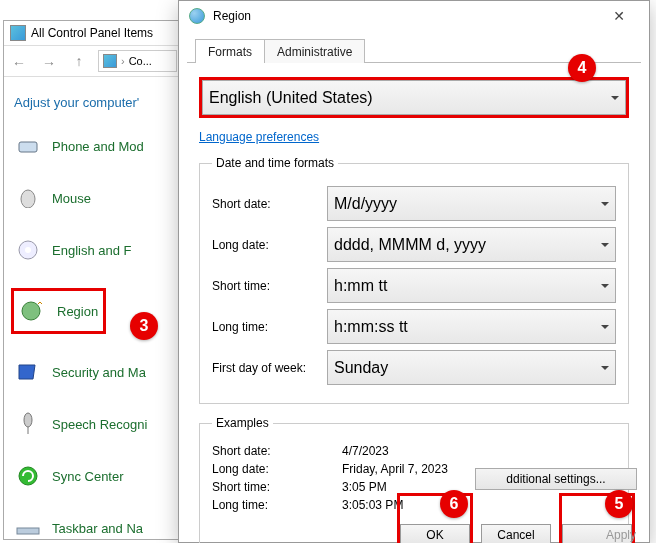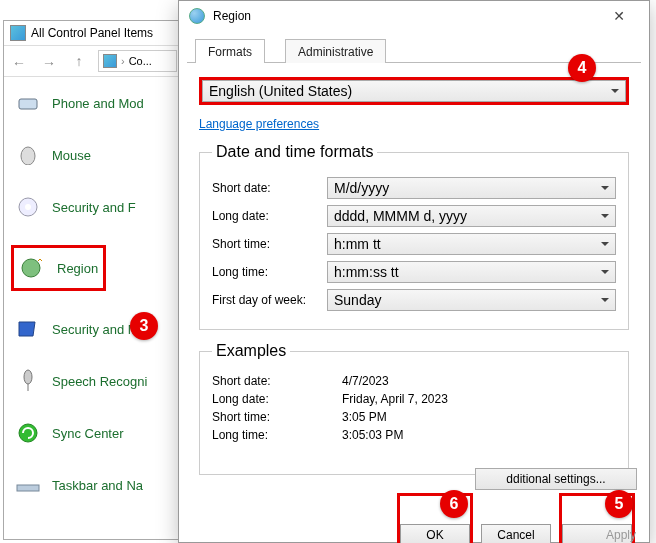--- a/index.html
+++ b/index.html
@@ -21,33 +21,33 @@
     .cp-item.boxed { border:3px solid #e60000; margin:0 -3px; padding-left:5px; padding-right:5px; width:fit-content; }
     .cp-item.boxed-wrap { display:flex; align-items:center; gap:6px; }
     
     
     .dlg { position:absolute; left:178px; top:0; width:472px; height:543px; background:#fff; border:1px solid #999; box-shadow:0 6px 20px rgba(0,0,0,.25); }
     .dlg-titlebar { height:30px; display:flex; align-items:center; padding:0 10px; }
     .dlg-titlebar .t-icon { width:16px; height:16px; border-radius:50%; background:radial-gradient(circle at 30% 30%,#9bd1f0,#3a9ad9); margin-right:8px; border:1px solid #5a8; }
     .dlg-titlebar .t-label { font-size:12px; flex:1; }
     .dlg-titlebar .close { width:40px; text-align:center; font-size:14px; color:#444; }
     
-    .tabs-bar { display:flex; align-items:flex-end; padding:0 8px; height:26px; background:#fff; border-bottom:1px solid #bbb; margin:6px 8px 0 8px; position:relative;gap:21px; }
+    .tabs-bar { display:flex; align-items:flex-end; padding:0 8px; height:26px; background:#fff; border-bottom:1px solid #bbb; margin:6px 8px 0 8px; position:relative; }
     .tab { padding:5px 12px 4px; font-size:12px; border:1px solid #bbb; border-bottom:none; background:#fff; margin-right:-1px; position:relative; top:1px; color:#222; background:#f8f8f8;}
     .tab.active { background:#fff; z-index:2; }
     
     .tab-page { padding:14px 20px 4px 20px; }
     .field-label { font-size:12px; margin-bottom:6px; }
-    .select { height:22px; border:1px solid #aaa; background:linear-gradient(#f6f6f6,#e8e8e8); display:flex; align-items:center; padding:0 6px; font-size:14px; position:relative; }
+    .select { height:35px; border:1px solid #aaa; background:linear-gradient(#f6f6f6,#e8e8e8); display:flex; align-items:center; padding:0 6px; font-size:16px; position:relative; }
     .select::after { content:""; position:absolute; right:6px; top:50%; margin-top:-2px; border:4px solid transparent; border-top-color:#444; }
     .format-select-wrap { border:3px solid #e60000; padding:0; margin-bottom:12px;}
     .link { color:#0066cc; text-decoration:underline; font-size:12px; display:inline-block; margin-bottom:12px;}
     
     fieldset { border:1px solid #ccc; padding:10px 12px 12px; margin-bottom:12px; }
-    fieldset legend { font-size:16px; padding:0 4px; }
+    fieldset legend { font-size:12px; padding:0 4px; }
     .row { display:flex; align-items:center; margin:6px 0; }
     .row .lbl { width:115px; font-size:12px; }
     .row .sel { flex:1; }
     .ex-row { display:flex; margin:4px 0; font-size:12px; }
     .ex-row .lbl { width:130px; }
     
     .additional-btn { position:absolute; right:12px; bottom:52px; width:162px; height:22px; border:1px solid #aaa; background:linear-gradient(#f4f4f4,#e6e6e6); font-size:12px; text-align:center; line-height:20px; }
     
     .btnrow { position:absolute; left:0; right:0; bottom:0; height:42px; display:flex; justify-content:flex-end; align-items:center; gap:8px; padding:0 14px; }
     .btn { width:70px; height:22px; border:1px solid #999; background:linear-gradient(#f6f6f6,#e6e6e6); font-size:12px; line-height:20px; text-align:center;margin-top:28px; }
@@ -72,20 +72,21 @@
   <div class="cp-nav">
     <span class="navbtn">←</span>
     <span class="navbtn">→</span>
     <span class="navbtn">↑</span>
     <div class="addr">
       <span class="square"></span>
       <span style="color:#888">›</span>
       <span>Co...</span>
     </div>
   </div>
+  <div class="cp-heading">Adjust your computer'</div>
   <div class="cp-list">
     <div class="cp-item">
       <span class="cp-item-icon">
           <svg width="26" height="20">
             <rect x="4" y="6" width="18" height="10" rx="2" fill="#cde" stroke="#678"></rect>
           </svg>
         </span>
       <span class="cp-item-label">Phone and Mod</span>
     </div>
     <div class="cp-item">
@@ -96,21 +97,21 @@
         </span>
       <span class="cp-item-label">Mouse</span>
     </div>
     <div class="cp-item">
       <span class="cp-item-icon">
           <svg width="26" height="22">
             <circle cx="13" cy="11" r="9" fill="#eef" stroke="#99a"></circle>
             <circle cx="13" cy="11" r="3" fill="#fff"></circle>
           </svg>
         </span>
-      <span class="cp-item-label">Security and F</span>
+      <span class="cp-item-label">English and F</span>
     </div>
     <div class="cp-item boxed-wrap">
       <div class="cp-item boxed" style="padding-top:6px;padding-bottom:6px">
         <span class="cp-item-icon">
             <svg width="26" height="22">
               <circle cx="11" cy="11" r="9" fill="#7ec07e" stroke="#3a803a"></circle>
               <path d="M18 4 L20 2 L22 4" stroke="#c80" fill="none"></path>
             </svg>
           </span>
         <span class="cp-item-label">Region</span>

